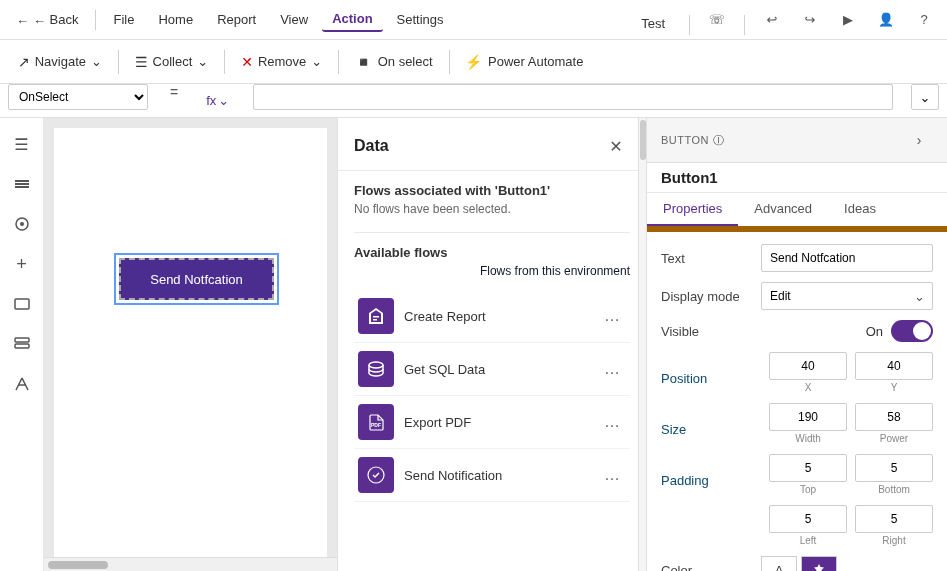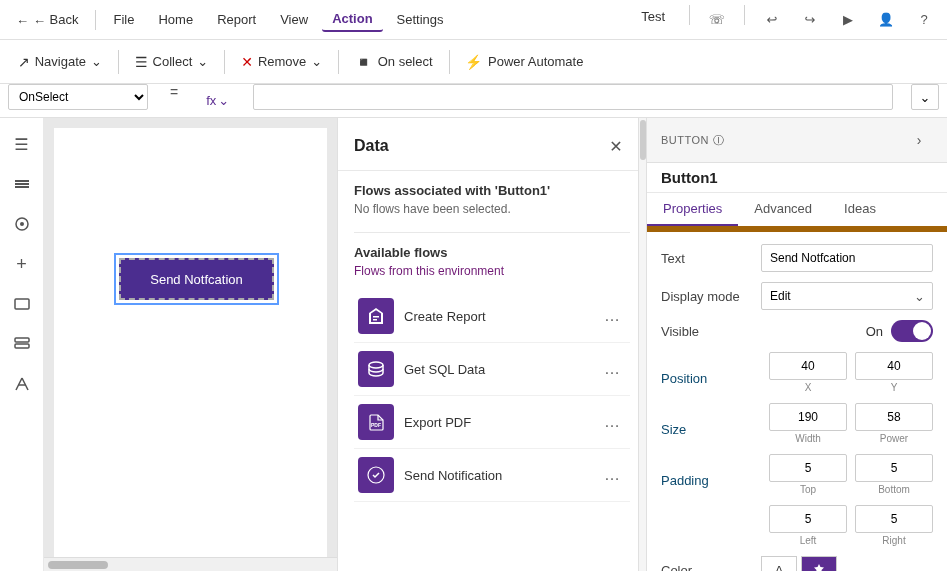--- a/index.html
+++ b/index.html
@@ -33,21 +33,21 @@
       align-items: center;
       gap: 4px;
       padding: 4px 8px;
       cursor: pointer;
       color: #333;
     }
     .menu-divider { width: 1px; height: 20px; background: #d0d0d0; margin: 0 4px; }
     .menu-right {
       margin-left: auto;
       display: flex;
-      align-items: flex-start;
+      align-items: flex-end;
       gap: 8px;
     }
     .menu-right-btn {
       padding: 4px 12px;
       cursor: pointer;
       border-radius: 3px;
       color: #333;
       font-size: 13px;
     }
     .menu-icon-btn {
@@ -247,22 +247,23 @@
     }
     .data-divider { height: 1px; background: #e8e8e8; margin: 12px 0; }
     .available-flows-title {
       font-size: 13px;
       font-weight: 600;
       color: #333;
       margin-bottom: 4px;
     }
     .flows-env-label {
       font-size: 12px;
-      color: #701a75;
+      color: #0f172a;
       margin-bottom: 12px;
+      text-align: right;
     }
     .flow-item {
       display: flex;
       align-items: center;
       gap: 10px;
       padding: 8px 4px;
       border-bottom: 1px solid #f0f0f0;
     }
     .flow-icon {
       width: 36px; height: 36px;

